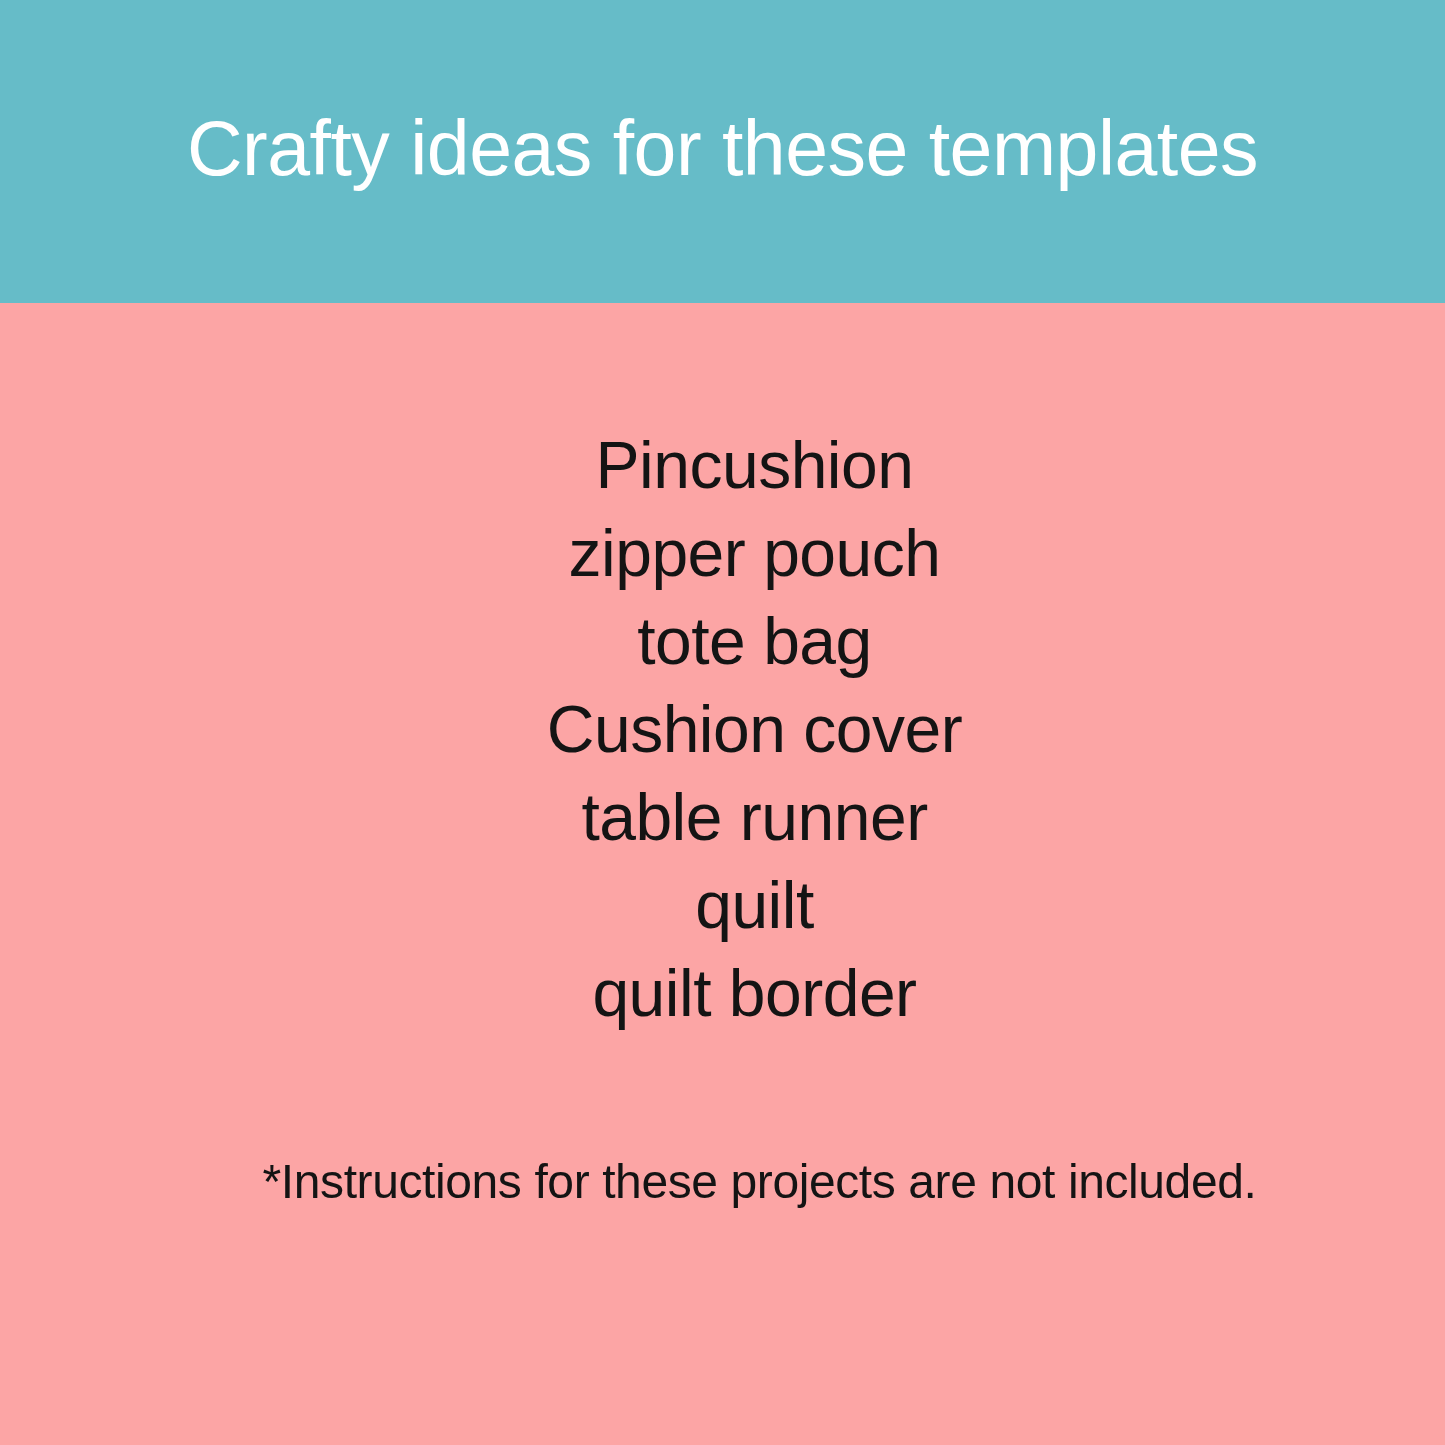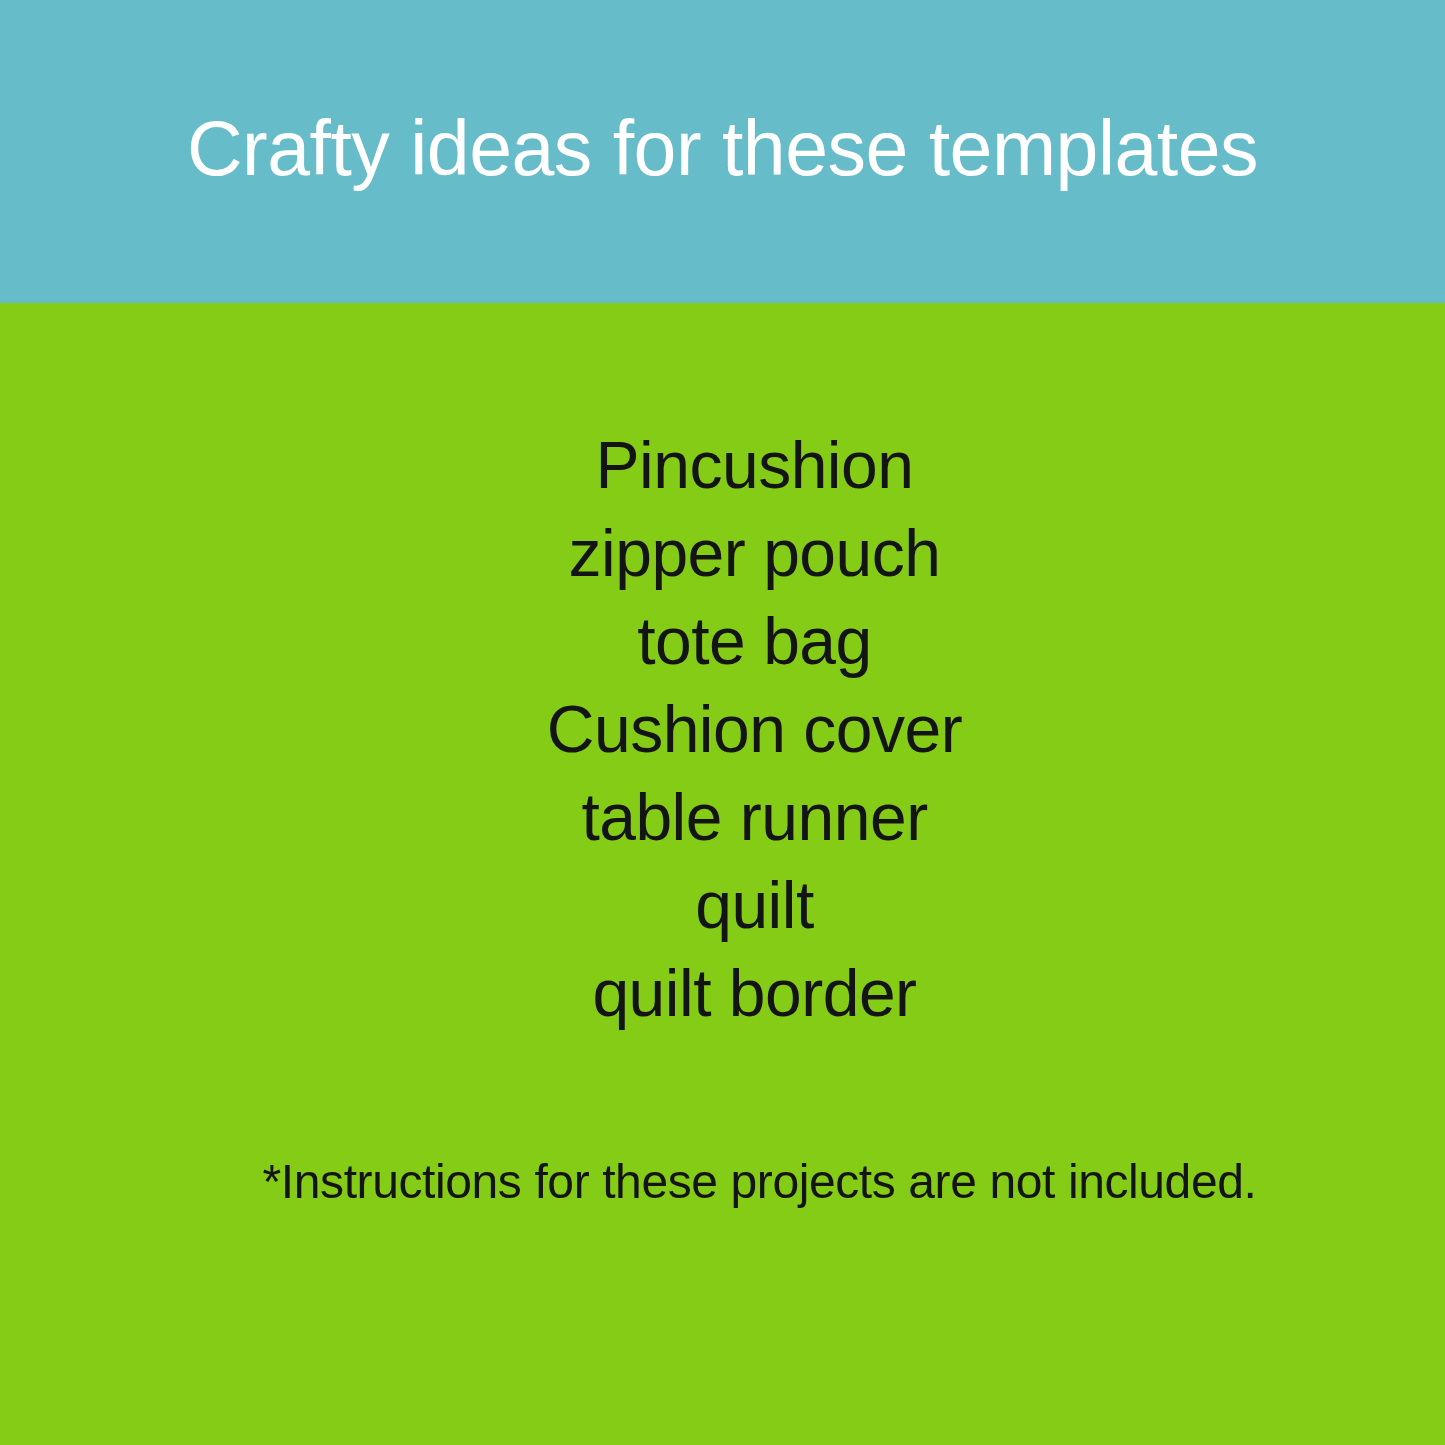--- a/index.html
+++ b/index.html
@@ -10,21 +10,21 @@
     width: 1445px;
     height: 1445px;
     background: #ffffff;
     font-family: "Liberation Sans", sans-serif;
     overflow: hidden;
   }
   .page {
     position: relative;
     width: 1445px;
     height: 1445px;
-    background: #84cc16;
+    background: #fca5a5;
   }
 
   
   .header-band {
     position: absolute;
     left: 0;
     top: 0;
     width: 1445px;
     height: 303px;
     background: #66bcc8;

